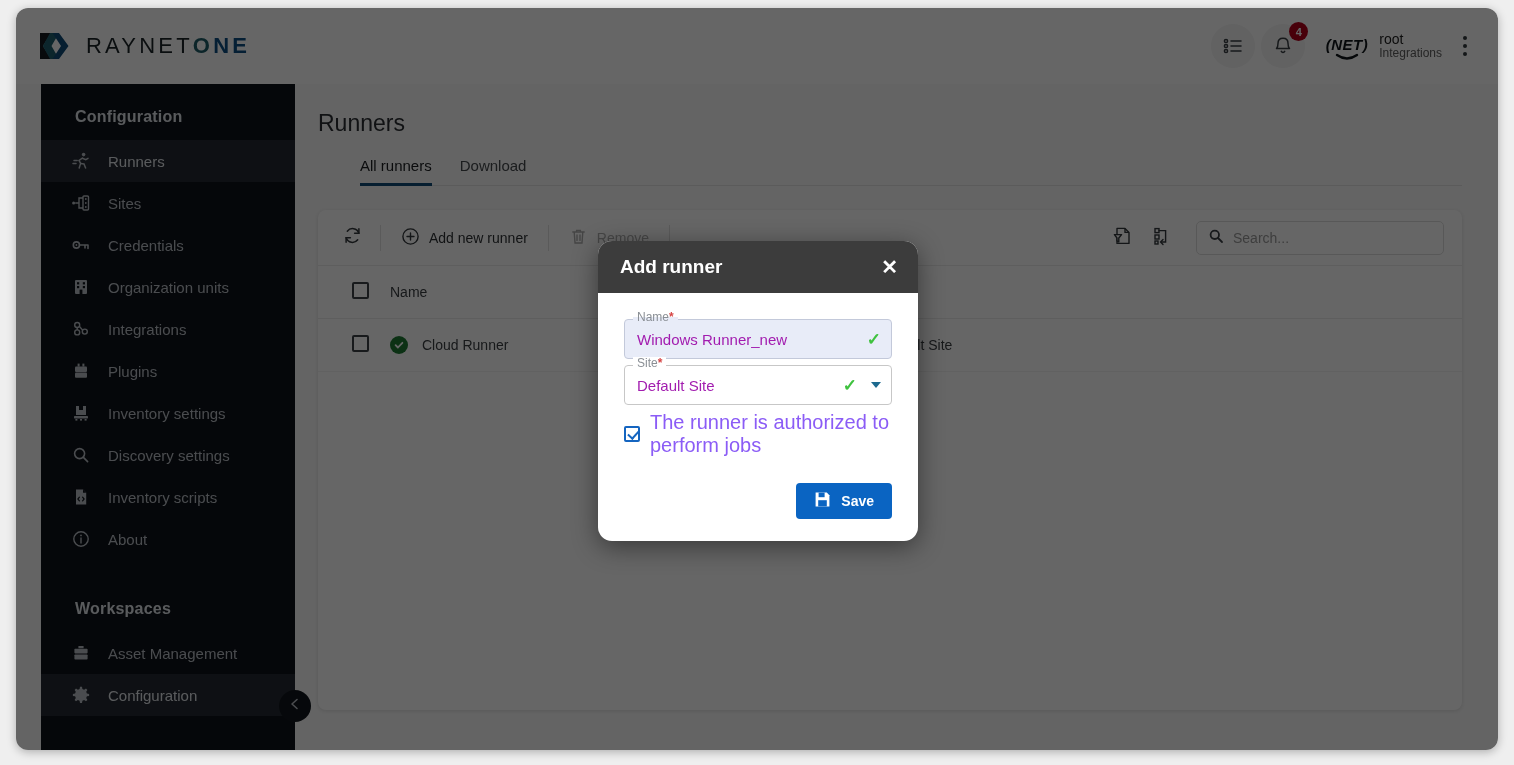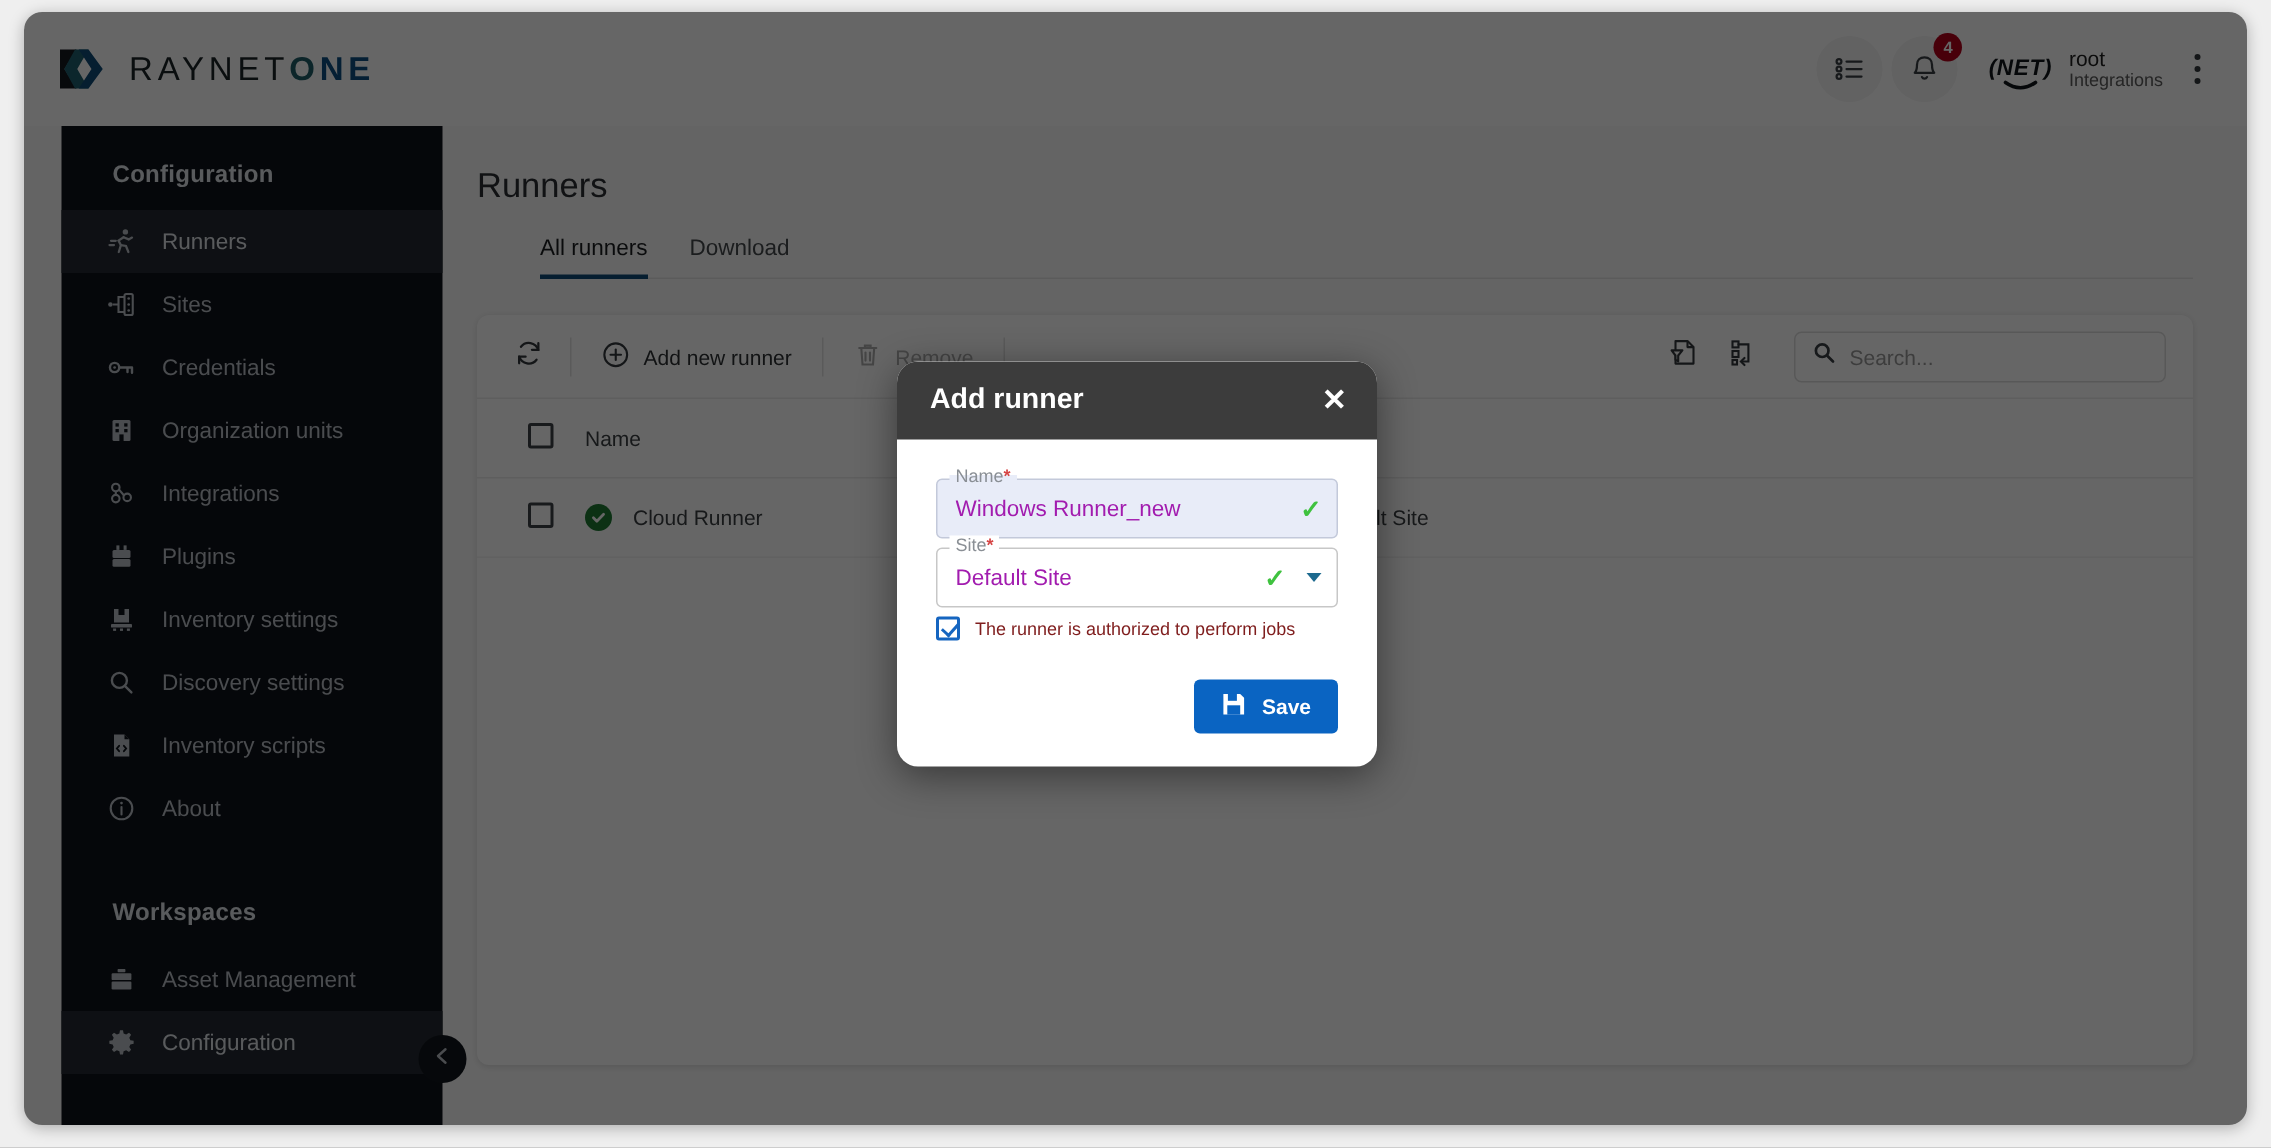--- a/index.html
+++ b/index.html
@@ -224,21 +224,21 @@
   .check-row { display: flex; align-items: center; gap: 10px; margin: 4px 0 26px 0; }
   .cbox-blue {
     width: 16px; height: 16px; border: 2px solid #1565c0; border-radius: 2px;
     background: #fff; position: relative; flex: none;
   }
   .cbox-blue::after {
     content: ""; position: absolute; left: 4px; top: 0px;
     width: 5px; height: 9px; border: solid #1565c0;
     border-width: 0 2px 2px 0; transform: rotate(42deg);
   }
-  .check-label { font-size: 12px; color: #7f1d1d; }
+  .check-label { font-size: 20px; color: #8b5cf6; }
   .modal-foot { display: flex; justify-content: flex-end; }
   .btn-save {
     background: #0a64c2; color: #fff; border: 0; border-radius: 4px;
     height: 36px; padding: 0 18px; display: flex; align-items: center; gap: 10px;
     font-size: 14px; font-weight: 700; cursor: pointer;
     font-family: "Liberation Sans", sans-serif;
   }
 </style>
 </head>
 <body>

